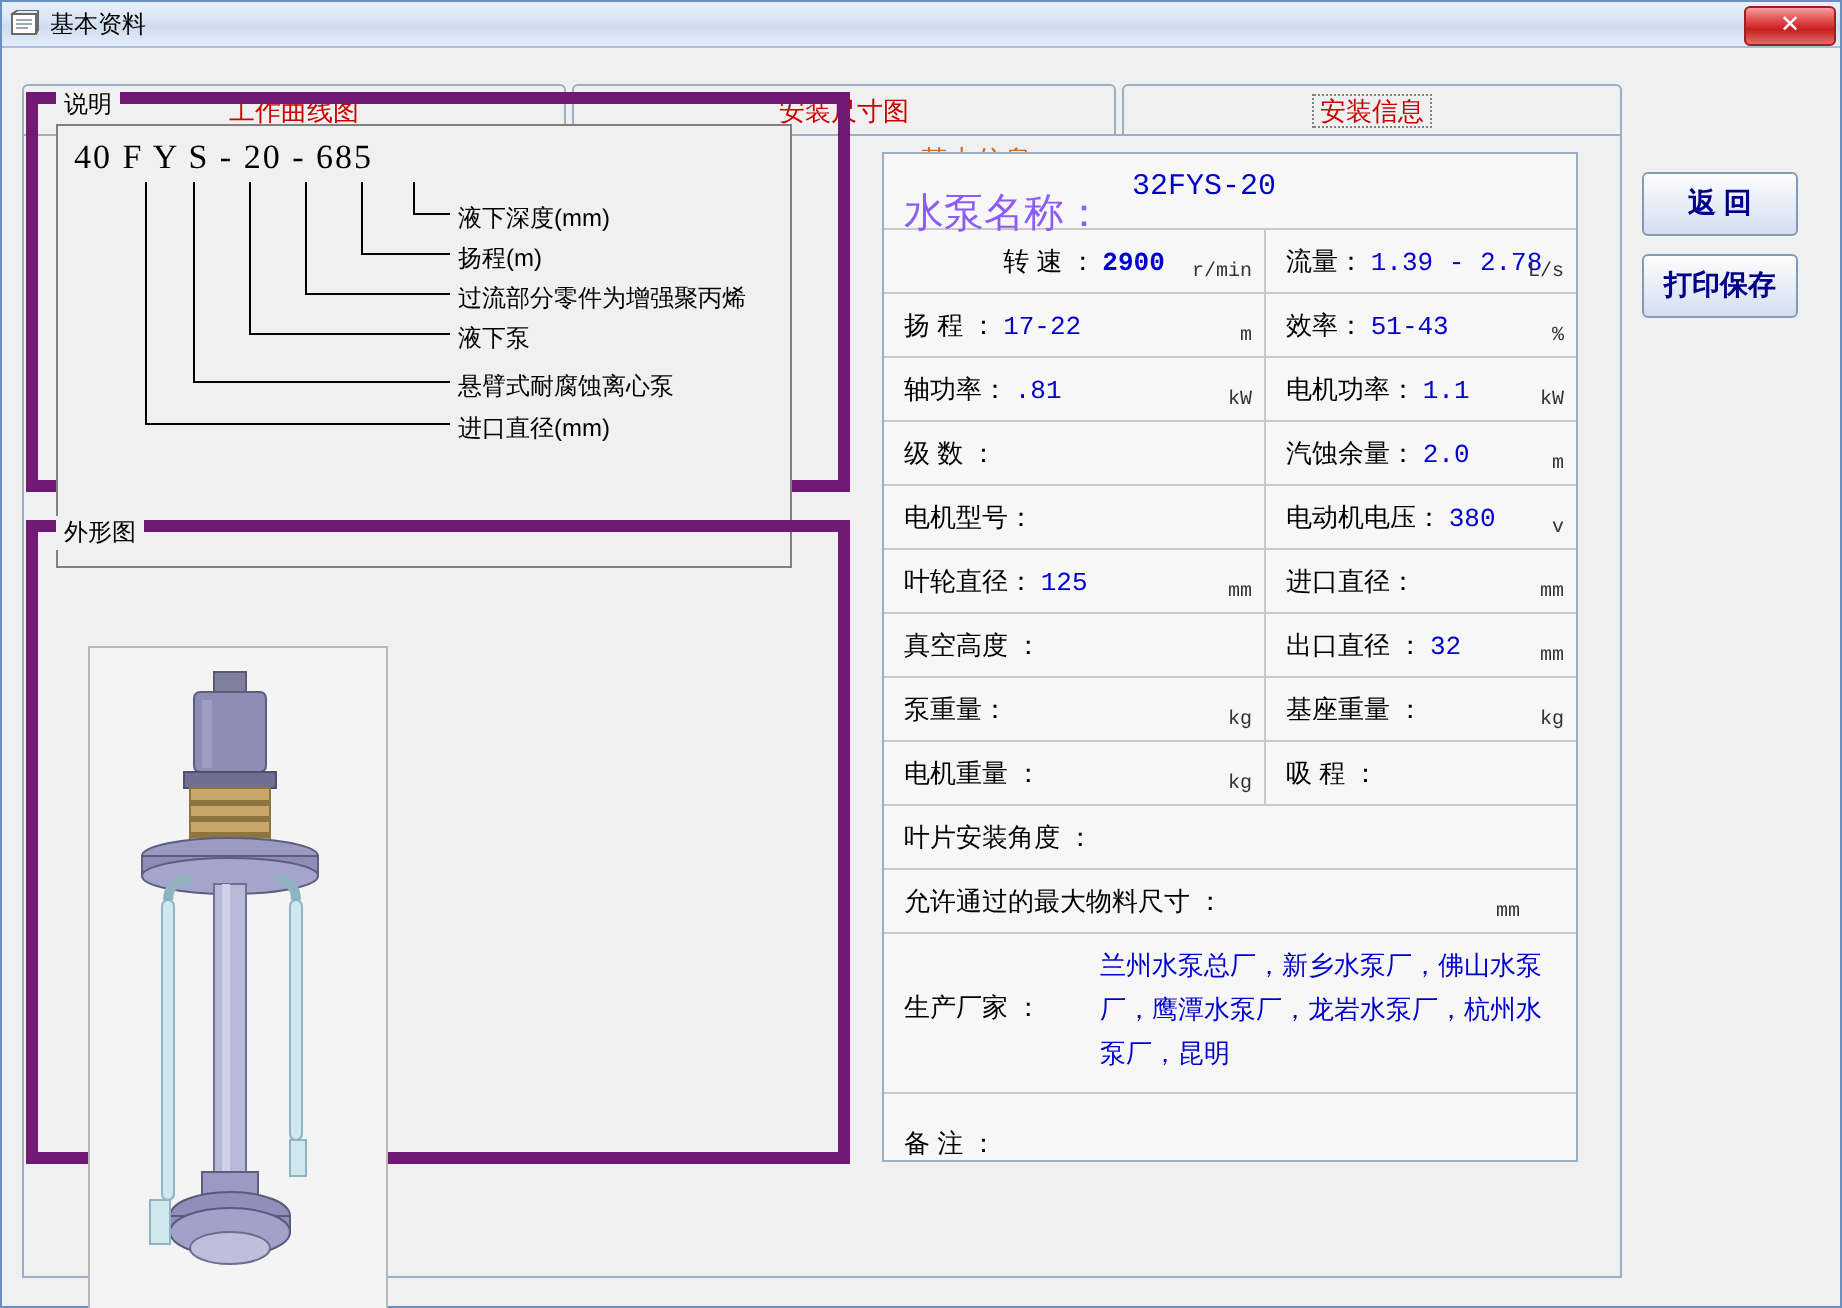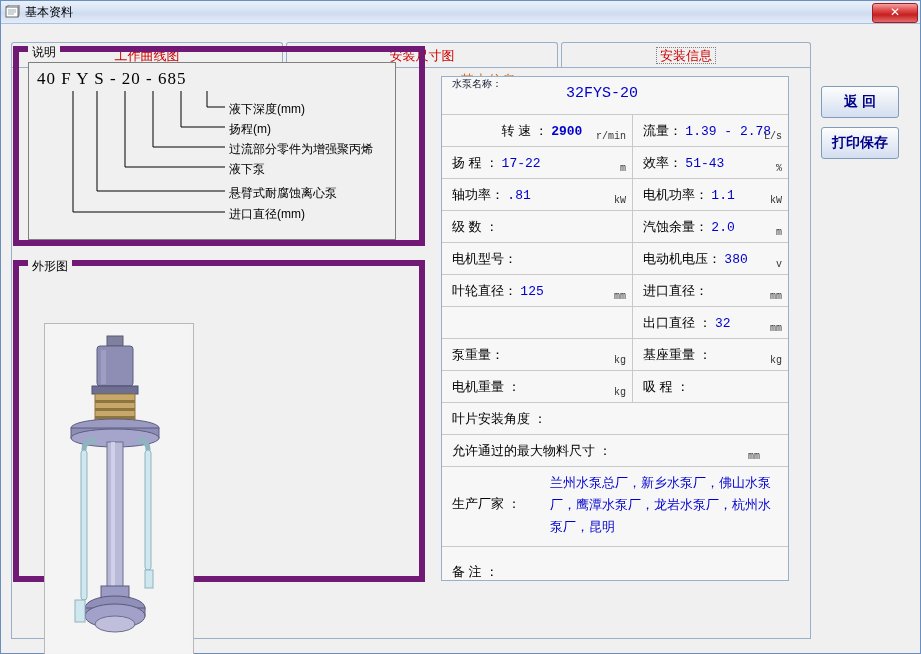--- a/index.html
+++ b/index.html
@@ -141,21 +141,21 @@
     padding: 0 4px;
     font-size: 12px;
     color: #000;
   }
   #gb-desc {
     left: 12px; top: 22px; width: 412px; height: 200px;
   }
   .desc-inner {
     position: absolute;
     left: 9px; top: 10px;
-    width: 368px; height: 178px;
+    width: 368px; height: 222px;
     border: 1px solid #808080;
     background: #f0f0f0;
     box-sizing: border-box;
   }
   .model-code {
     position: absolute;
     left: 8px; top: 6px;
     font-family: "Liberation Serif", serif;
     font-size: 17px;
     color: #000;
@@ -247,22 +247,22 @@
     background: #c9c9c9;
   }
   .name-row {
     position: absolute;
     left: 0; top: 0;
     width: 346px; height: 38px;
     border-bottom: 1px solid #c9c9c9;
     box-sizing: border-box;
   }
   .name-lab {
-    position: absolute; left: 10px; top: 0;
-    font-size: 10px; color: #0f172a;
+    position: absolute; left: 10px; top: 16px;
+    font-size: 20px; color: #8b5cf6;
   }
   .name-val {
     position: absolute; left: 124px; top: 8px;
     font-size: 15px; color: #0000cd;
     font-family: "Liberation Mono", monospace;
   }
   .maker-block {
     position: absolute;
     left: 0; top: 0; width: 346px;
   }
@@ -471,20 +471,25 @@
         </div>
         <div class="vline" style="left:190px;top:0;height:32px;"></div>
         <div class="cell" style="left:191px;width:155px;">
           <span class="lab">进口直径：</span>
           <span class="val"></span>
           <span class="unit">mm</span>
         </div>
       </div>
 
       <div class="irow" style="top:230px;">
+        <div class="cell" style="left:0;width:190px;">
+          <span class="lab">真空高度 ：</span>
+          <span class="val"></span>
+          <span class="unit"></span>
+        </div>
         <div class="vline" style="left:190px;top:0;height:32px;"></div>
         <div class="cell" style="left:191px;width:155px;">
           <span class="lab">出口直径 ：</span>
           <span class="val">32</span>
           <span class="unit">mm</span>
         </div>
       </div>
 
       <div class="irow" style="top:262px;">
         <div class="cell" style="left:0;width:190px;">

